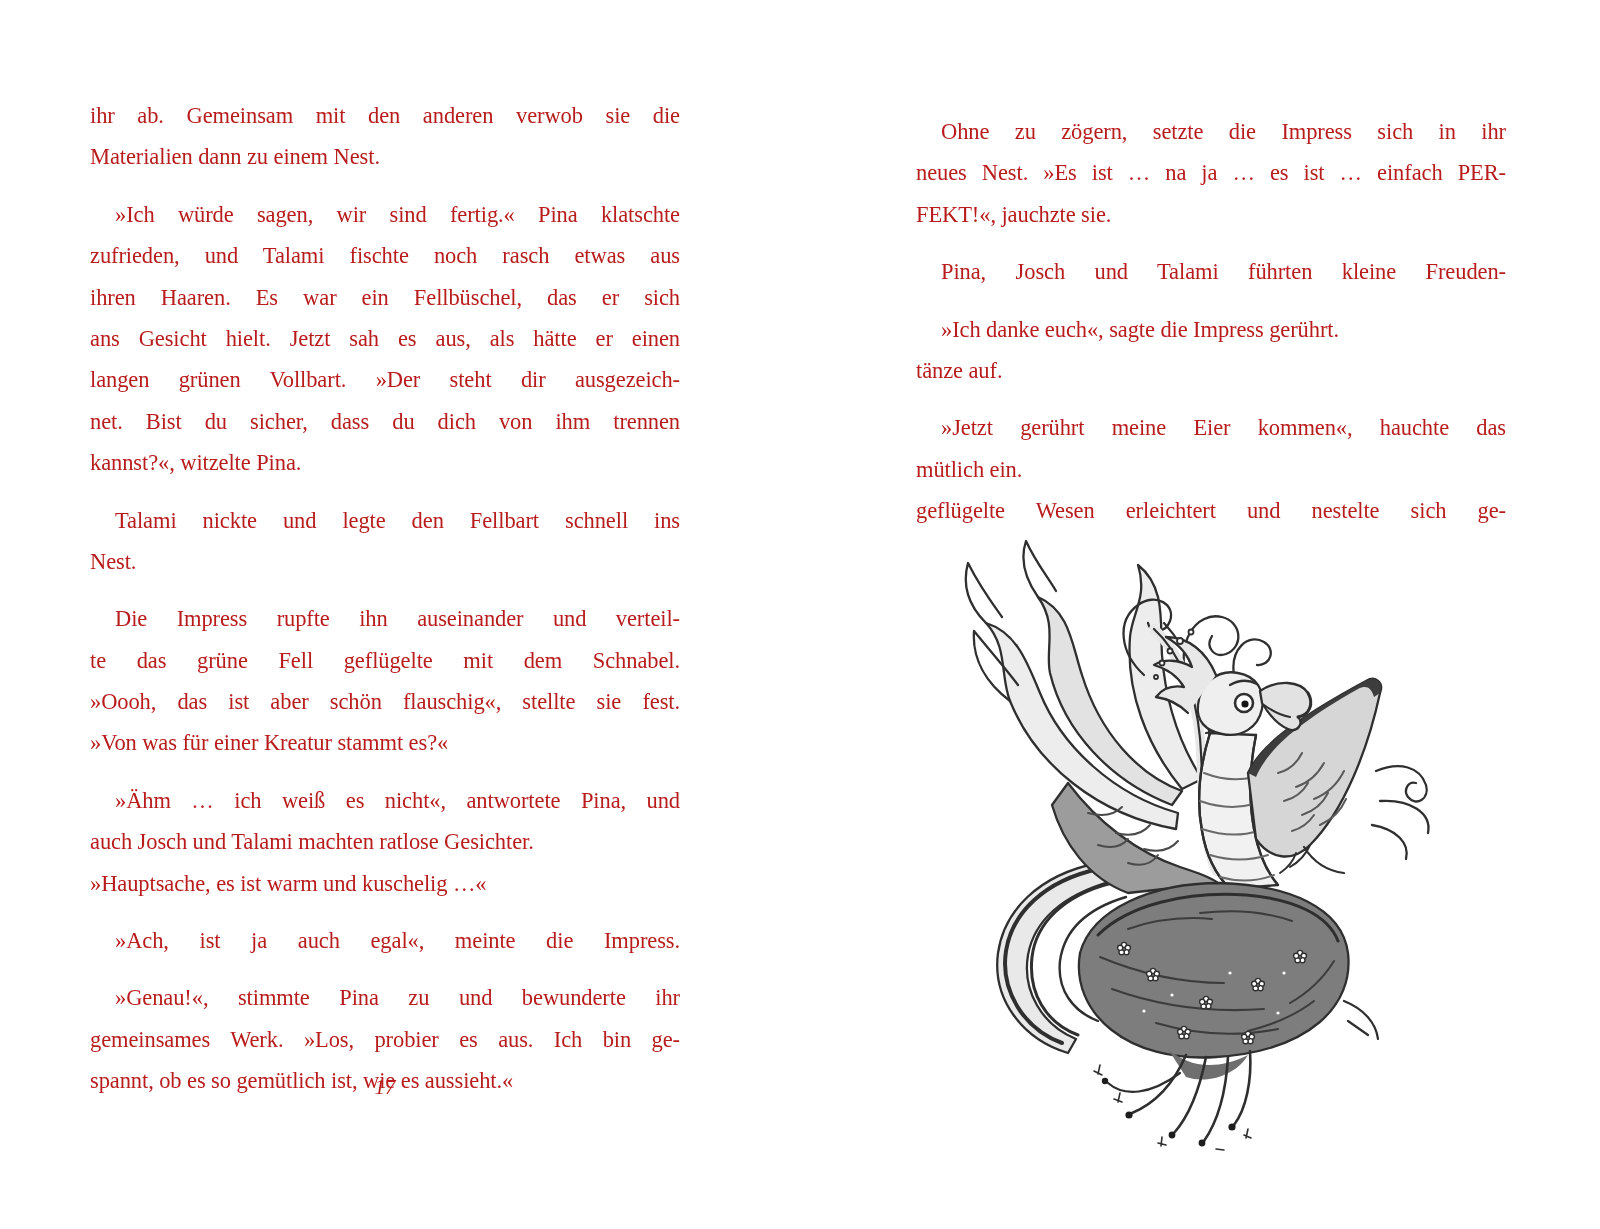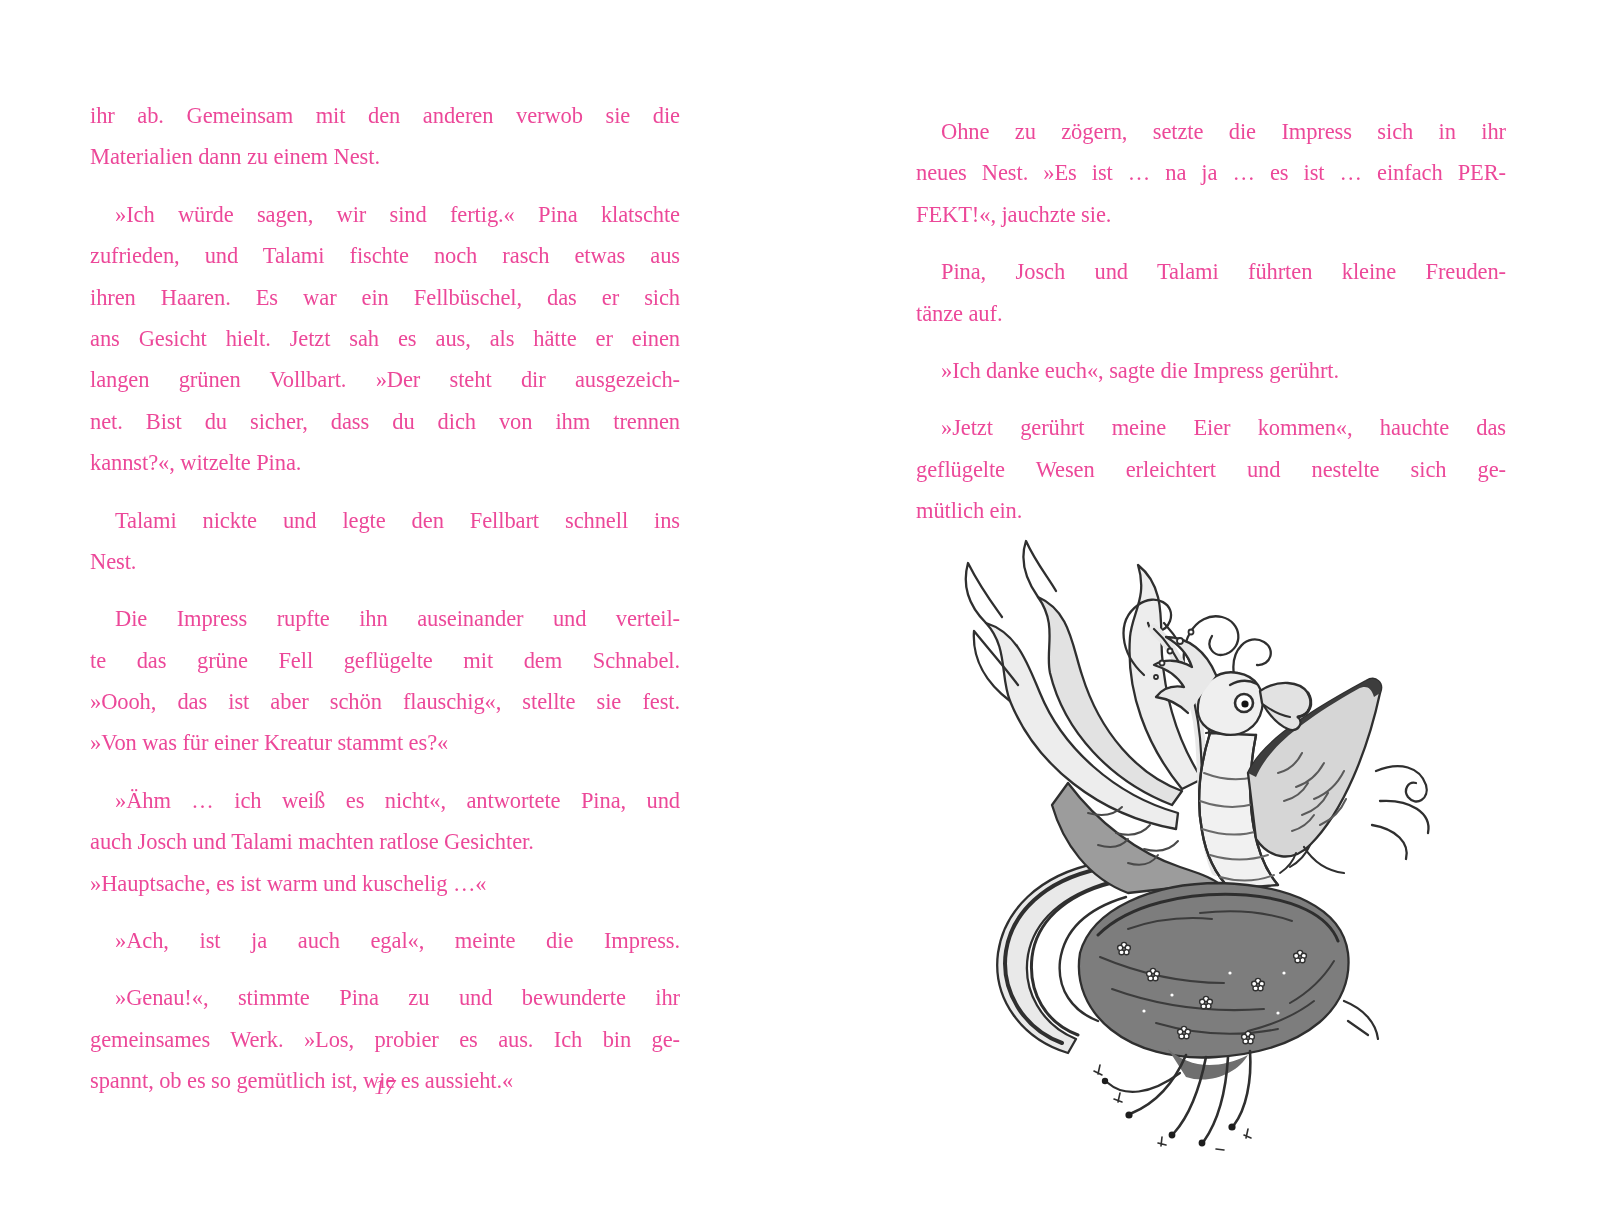--- a/index.html
+++ b/index.html
@@ -1,18 +1,18 @@
 <!DOCTYPE html>
 <html><head>
 <meta charset="utf-8">
 <style>
   html,body{margin:0;padding:0;background:#ffffff;}
   .spread{
     position:relative;width:1600px;height:1229px;background:#ffffff;overflow:hidden;
-    font-family:"Liberation Serif","DejaVu Serif",serif;color:#ec4899;
+    font-family:"Liberation Serif","DejaVu Serif",serif;color:#b91c1c;
   }
   .col{position:absolute;top:95px;width:590px;}
   #left-col{left:90px;}
   #right-col{left:916px;}
   .ln{
     height:41.4px;line-height:41.4px;font-size:22.5px;letter-spacing:-0.1px;
     overflow:hidden;text-justify:inter-word;
   }
   .j{text-align:justify;text-align-last:justify;}
   .i{padding-left:25px;margin-top:16px;}
@@ -52,25 +52,25 @@
     <div class="ln">spannt, ob es so gemütlich ist, wie es aussieht.«</div>
   </div>
 
   <div class="pageno">17</div>
 
   <div class="col" id="right-col">
     <div class="ln j i">Ohne zu zögern, setzte die Impress sich in ihr</div>
     <div class="ln j">neues Nest. »Es ist … na ja … es ist … einfach PER-</div>
     <div class="ln">FEKT!«, jauchzte sie.</div>
     <div class="ln j i">Pina, Josch und Talami führten kleine Freuden-</div>
+    <div class="ln i">»Ich danke euch«, sagte die Impress gerührt.</div>
     <div class="ln">tänze auf.</div>
-    <div class="ln i">»Ich danke euch«, sagte die Impress gerührt.</div>
     <div class="ln j i">»Jetzt gerührt meine Eier kommen«, hauchte das</div>
+    <div class="ln">mütlich ein.</div>
     <div class="ln j">geflügelte Wesen erleichtert und nestelte sich ge-</div>
-    <div class="ln">mütlich ein.</div>
   </div>
 
   <svg class="illu" viewBox="0 0 520 620" xmlns="http://www.w3.org/2000/svg">
     <defs>
       <g id="fl" fill="#ffffff" stroke="#303030" stroke-width="1.4">
         <circle r="2.6" cx="0" cy="-4"></circle>
           <circle r="2.6" cx="3.8" cy="-1.2"></circle>
         <circle r="2.6" cx="2.4" cy="3.2"></circle>
           <circle r="2.6" cx="-2.4" cy="3.2"></circle>
         <circle r="2.6" cx="-3.8" cy="-1.2"></circle>

